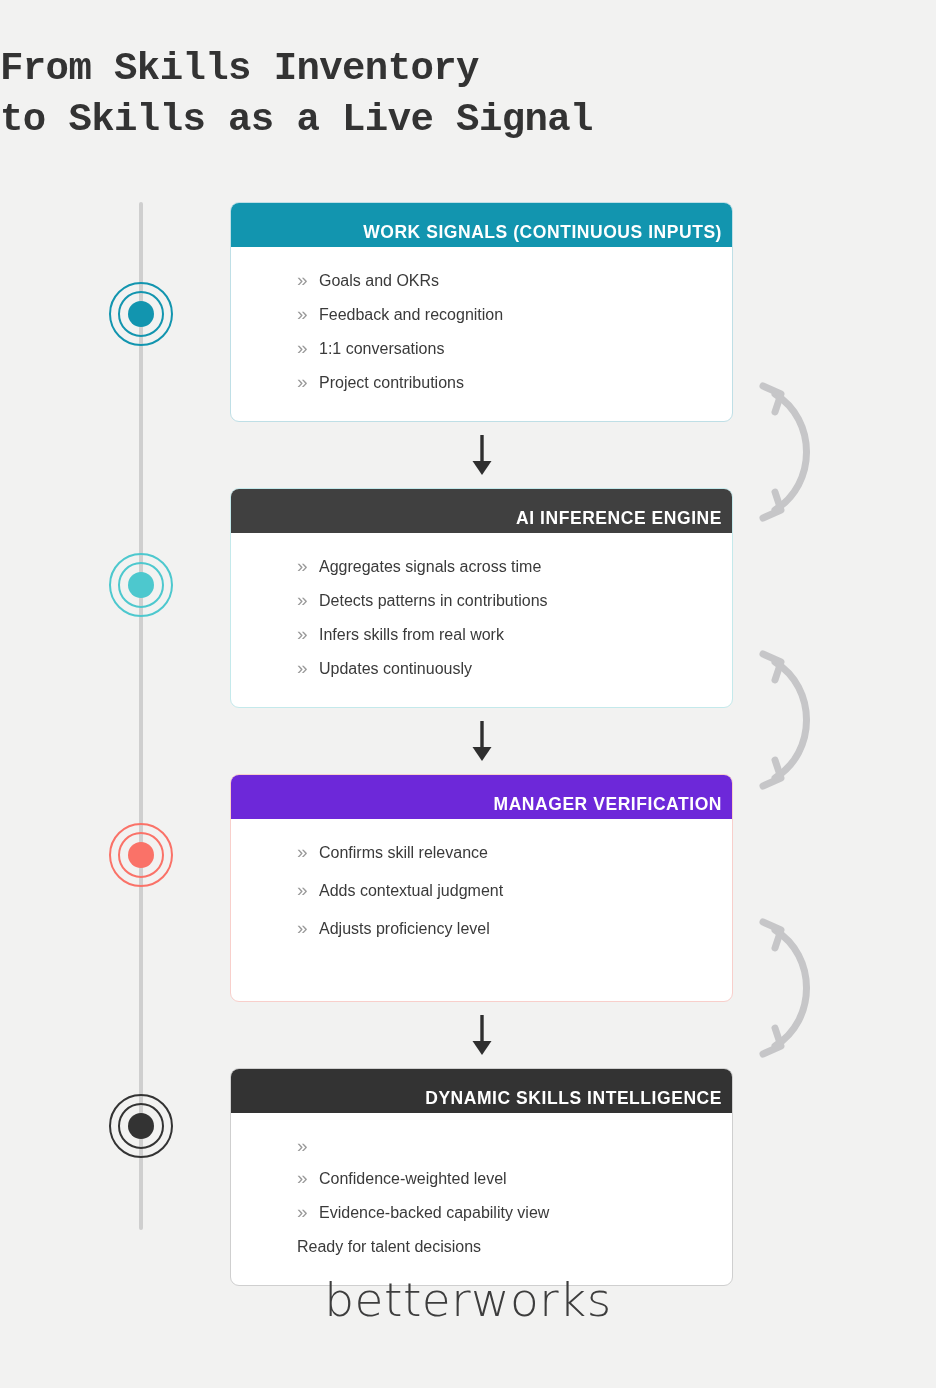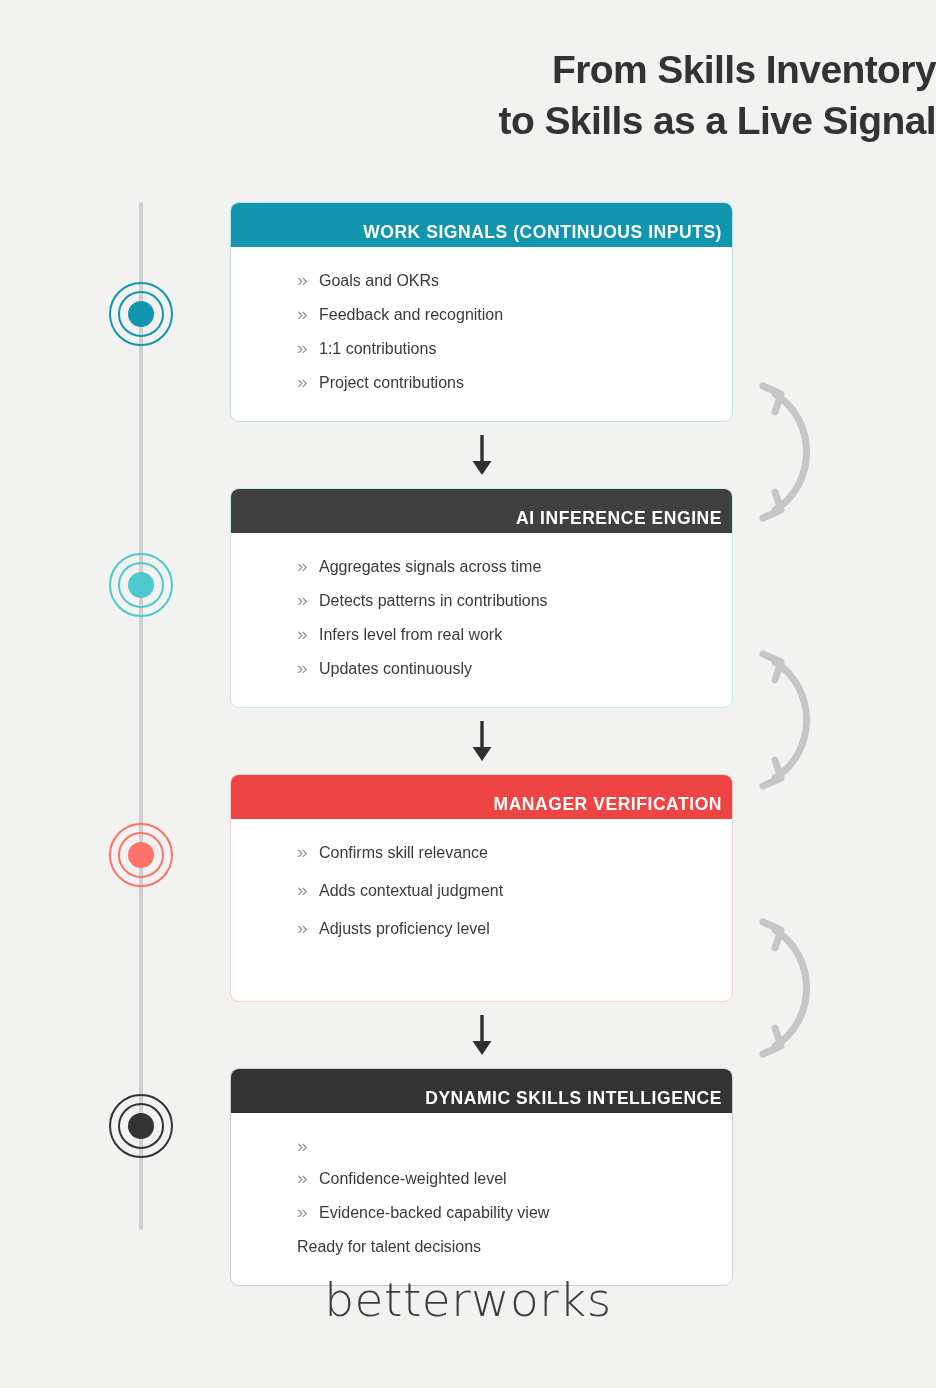--- a/index.html
+++ b/index.html
@@ -6,27 +6,28 @@
   html, body { width:936px; height:1388px; }
   body {
     background:#f2f2f1;
     font-family:"Liberation Sans", sans-serif;
     position:relative;
     overflow:hidden;
   }
 
   
   .title {
-    text-align:right;
+    text-align:left;
     padding-top:44px;
     color:#333333;
     font-size:39px;
     font-weight:bold;
     line-height:1.32;
     letter-spacing:-0.6px;
+    font-family:Liberation Mono, monospace;
   }
   .title .line { display:block; }
 
   
   .rail {
     position:absolute;
     left:139px; top:202px;
     width:4px; height:1028px;
     background:#cfcfcf;
     border-radius:2px;
@@ -157,21 +158,21 @@
       <div class="bullet-row">
         <span class="bullet-mark">»</span>
         <span class="bullet-text">Goals and OKRs</span>
       </div>
       <div class="bullet-row">
         <span class="bullet-mark">»</span>
         <span class="bullet-text">Feedback and recognition</span>
       </div>
       <div class="bullet-row">
         <span class="bullet-mark">»</span>
-        <span class="bullet-text">1:1 contributions</span>
+        <span class="bullet-text">1:1 conversations</span>
       </div>
       <div class="bullet-row">
         <span class="bullet-mark">»</span>
         <span class="bullet-text">Project contributions</span>
       </div>
     </div>
   </div>
 
   <div class="down-arrow">
     <svg width="26" height="42" viewBox="0 0 26 42">
@@ -186,38 +187,38 @@
       <div class="bullet-row">
         <span class="bullet-mark">»</span>
         <span class="bullet-text">Aggregates signals across time</span>
       </div>
       <div class="bullet-row">
         <span class="bullet-mark">»</span>
         <span class="bullet-text">Detects patterns in contributions</span>
       </div>
       <div class="bullet-row">
         <span class="bullet-mark">»</span>
-        <span class="bullet-text">Infers level from real work</span>
+        <span class="bullet-text">Infers skills from real work</span>
       </div>
       <div class="bullet-row">
         <span class="bullet-mark">»</span>
         <span class="bullet-text">Updates continuously</span>
       </div>
     </div>
   </div>
 
   <div class="down-arrow">
     <svg width="26" height="42" viewBox="0 0 26 42">
       <line x1="13" y1="1" x2="13" y2="33" stroke="#2f2f2f" stroke-width="3.4"></line>
       <polygon points="13,41 3.5,27 22.5,27" fill="#2f2f2f"></polygon>
     </svg>
   </div>
 
   <div class="card" style="border-color:#f8cfcb;">
-    <div class="card-header" style="background:#ef4444;">MANAGER VERIFICATION</div>
+    <div class="card-header" style="background:#6d28d9;">MANAGER VERIFICATION</div>
     <div class="card-body" style="padding-bottom:60px;">
       <div class="bullet-row" style="margin-bottom:14px;">
         <span class="bullet-mark">»</span>
         <span class="bullet-text">Confirms skill relevance</span>
       </div>
       <div class="bullet-row" style="margin-bottom:14px;">
         <span class="bullet-mark">»</span>
         <span class="bullet-text">Adds contextual judgment</span>
       </div>
       <div class="bullet-row">

